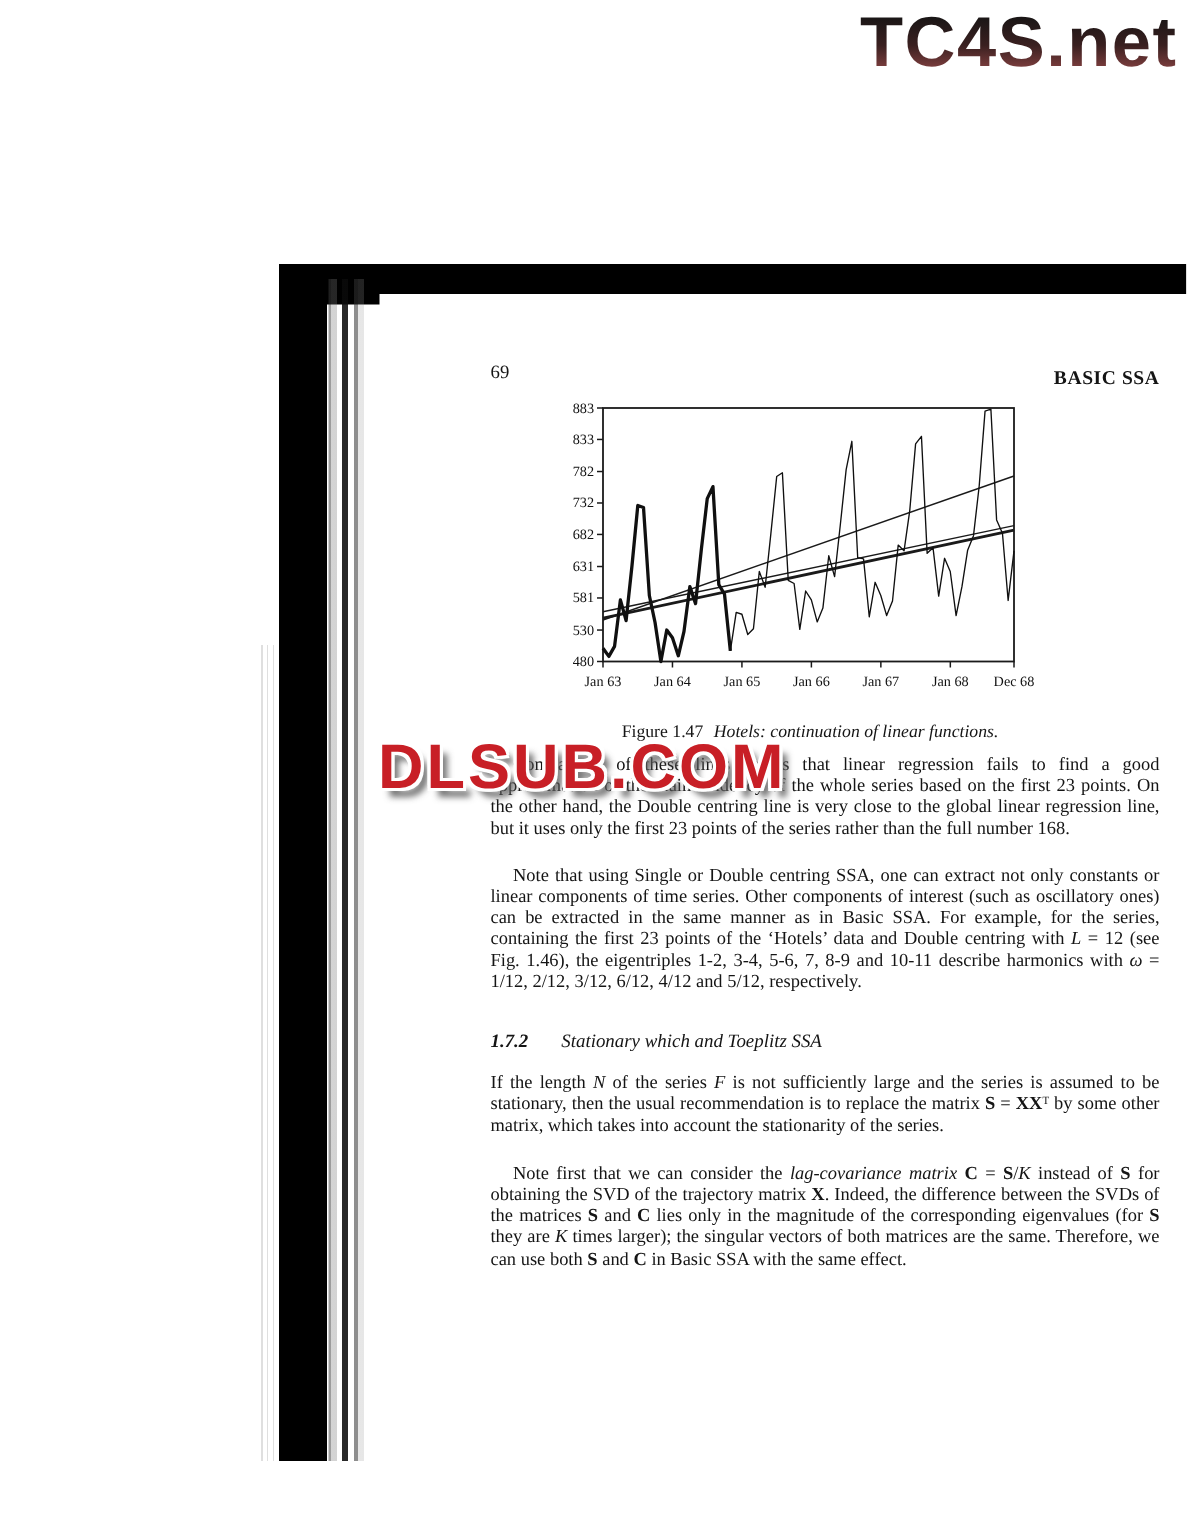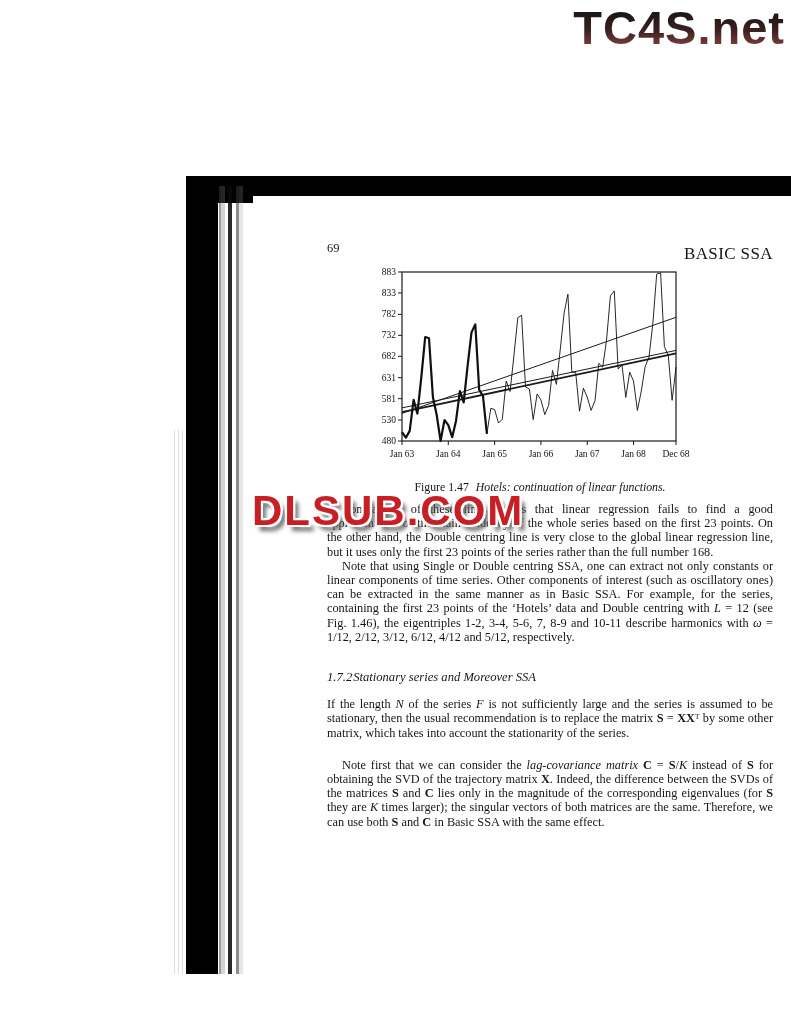--- a/index.html
+++ b/index.html
@@ -32,39 +32,39 @@
     background:linear-gradient(90deg,
       rgba(60,60,60,.55) 0 2px, rgba(120,120,120,.35) 2px 6px, rgba(255,255,255,0) 6px 9px,
       rgba(10,10,10,.95) 9px 13px, rgba(255,255,255,0) 13px 17px,
       rgba(50,50,50,.6) 17px 20px, rgba(150,150,150,.25) 20px 24px, rgba(255,255,255,0) 24px 30px);}
   .edge-noise{position:absolute;left:174px;top:430px;width:11px;height:578px;opacity:.25;
     background:repeating-linear-gradient(90deg, rgba(0,0,0,.5) 0 1px, transparent 1px 4px);}
 
   
   .pg-header{position:absolute;left:327px;top:241px;width:446px;font-size:12.5px;}
   .pg-num{position:absolute;left:0;top:0;}
-  .run-title{position:absolute;right:0;top:3px;font-weight:normal;font-size:17px;letter-spacing:.4px;}
+  .run-title{position:absolute;right:0;top:3px;font-weight:bold;font-size:13px;letter-spacing:.4px;}
 
   
   #figure-chart{position:absolute;left:378px;top:263px;width:330px;height:198px;}
   #figure-chart svg{overflow:visible;}
   .caption{position:absolute;left:328px;top:480px;width:424px;text-align:center;font-size:11.8px;}
   .caption .cap-label{margin-right:7px;}
   .caption i{font-style:italic;}
 
   
   .text-col{position:absolute;left:327px;top:502px;width:446px;z-index:10;
     font-size:12.3px;line-height:14.2px;text-align:justify;}
   .text-col p{margin:0;}
   .text-col p.ind{text-indent:15px;}
-  .text-col p.g8{margin-top:0;}
+  .text-col p.g8{margin-top:17px;}
   .text-col p.g2{margin-top:18px;}
   .text-col h3{margin:26px 0 13px 0;font-size:12.6px;font-weight:normal;font-style:italic;
     text-align:left;}
-  .text-col h3 .h-num{margin-right:1px;}
+  .text-col h3 .h-num{margin-right:22px;font-weight:bold;}
 </style>
 </head>
 <body>
 
 <div class="page">
 
   <div class="wm-top">TC4S.net</div>
 
   <div class="bar-top"></div>
   <div class="bar-top-notch"></div>
@@ -120,20 +120,20 @@
 
   <div class="caption">
     <span class="cap-label">Figure 1.47</span><i>Hotels: continuation of linear functions.</i>
   </div>
 
   <div class="wm-mid">DLSUB.COM</div>
 
   <div class="text-col">
     <p class="ind">Comparison of these lines shows that linear regression fails to find a good approximation of the main tendency of the whole series based on the first 23 points. On the other hand, the Double centring line is very close to the global linear regression line, but it uses only the first 23 points of the series rather than the full number 168.</p>
     <p class="ind g8">Note that using Single or Double centring SSA, one can extract not only constants or linear components of time series. Other components of interest (such as oscillatory ones) can be extracted in the same manner as in Basic SSA. For example, for the series, containing the first 23 points of the ‘Hotels’ data and Double centring with <i>L</i> = 12 (see Fig. 1.46), the eigentriples 1-2, 3-4, 5-6, 7, 8-9 and 10-11 describe harmonics with <i>ω</i> = 1/12, 2/12, 3/12, 6/12, 4/12 and 5/12, respectively.</p>
-    <h3><span class="h-num">1.7.2</span><span>Stationary series and Moreover SSA</span></h3>
+    <h3><span class="h-num">1.7.2</span><span>Stationary which and Toeplitz SSA</span></h3>
     <p>If the length <i>N</i> of the series <i>F</i> is not sufficiently large and the series is assumed to be stationary, then the usual recommendation is to replace the matrix <b>S</b> = <b>XX</b>ᵀ by some other matrix, which takes into account the stationarity of the series.</p>
     <p class="ind g2">Note first that we can consider the <i>lag-covariance matrix</i> <b>C</b> = <b>S</b>/<i>K</i> instead of <b>S</b> for obtaining the SVD of the trajectory matrix <b>X</b>. Indeed, the difference between the SVDs of the matrices <b>S</b> and <b>C</b> lies only in the magnitude of the corresponding eigenvalues (for <b>S</b> they are <i>K</i> times larger); the singular vectors of both matrices are the same. Therefore, we can use both <b>S</b> and <b>C</b> in Basic SSA with the same effect.</p>
   </div>
 
   <div class="wm-bottom">TradersXtreme.com</div>
 
 </div>
 
 </body></html>

